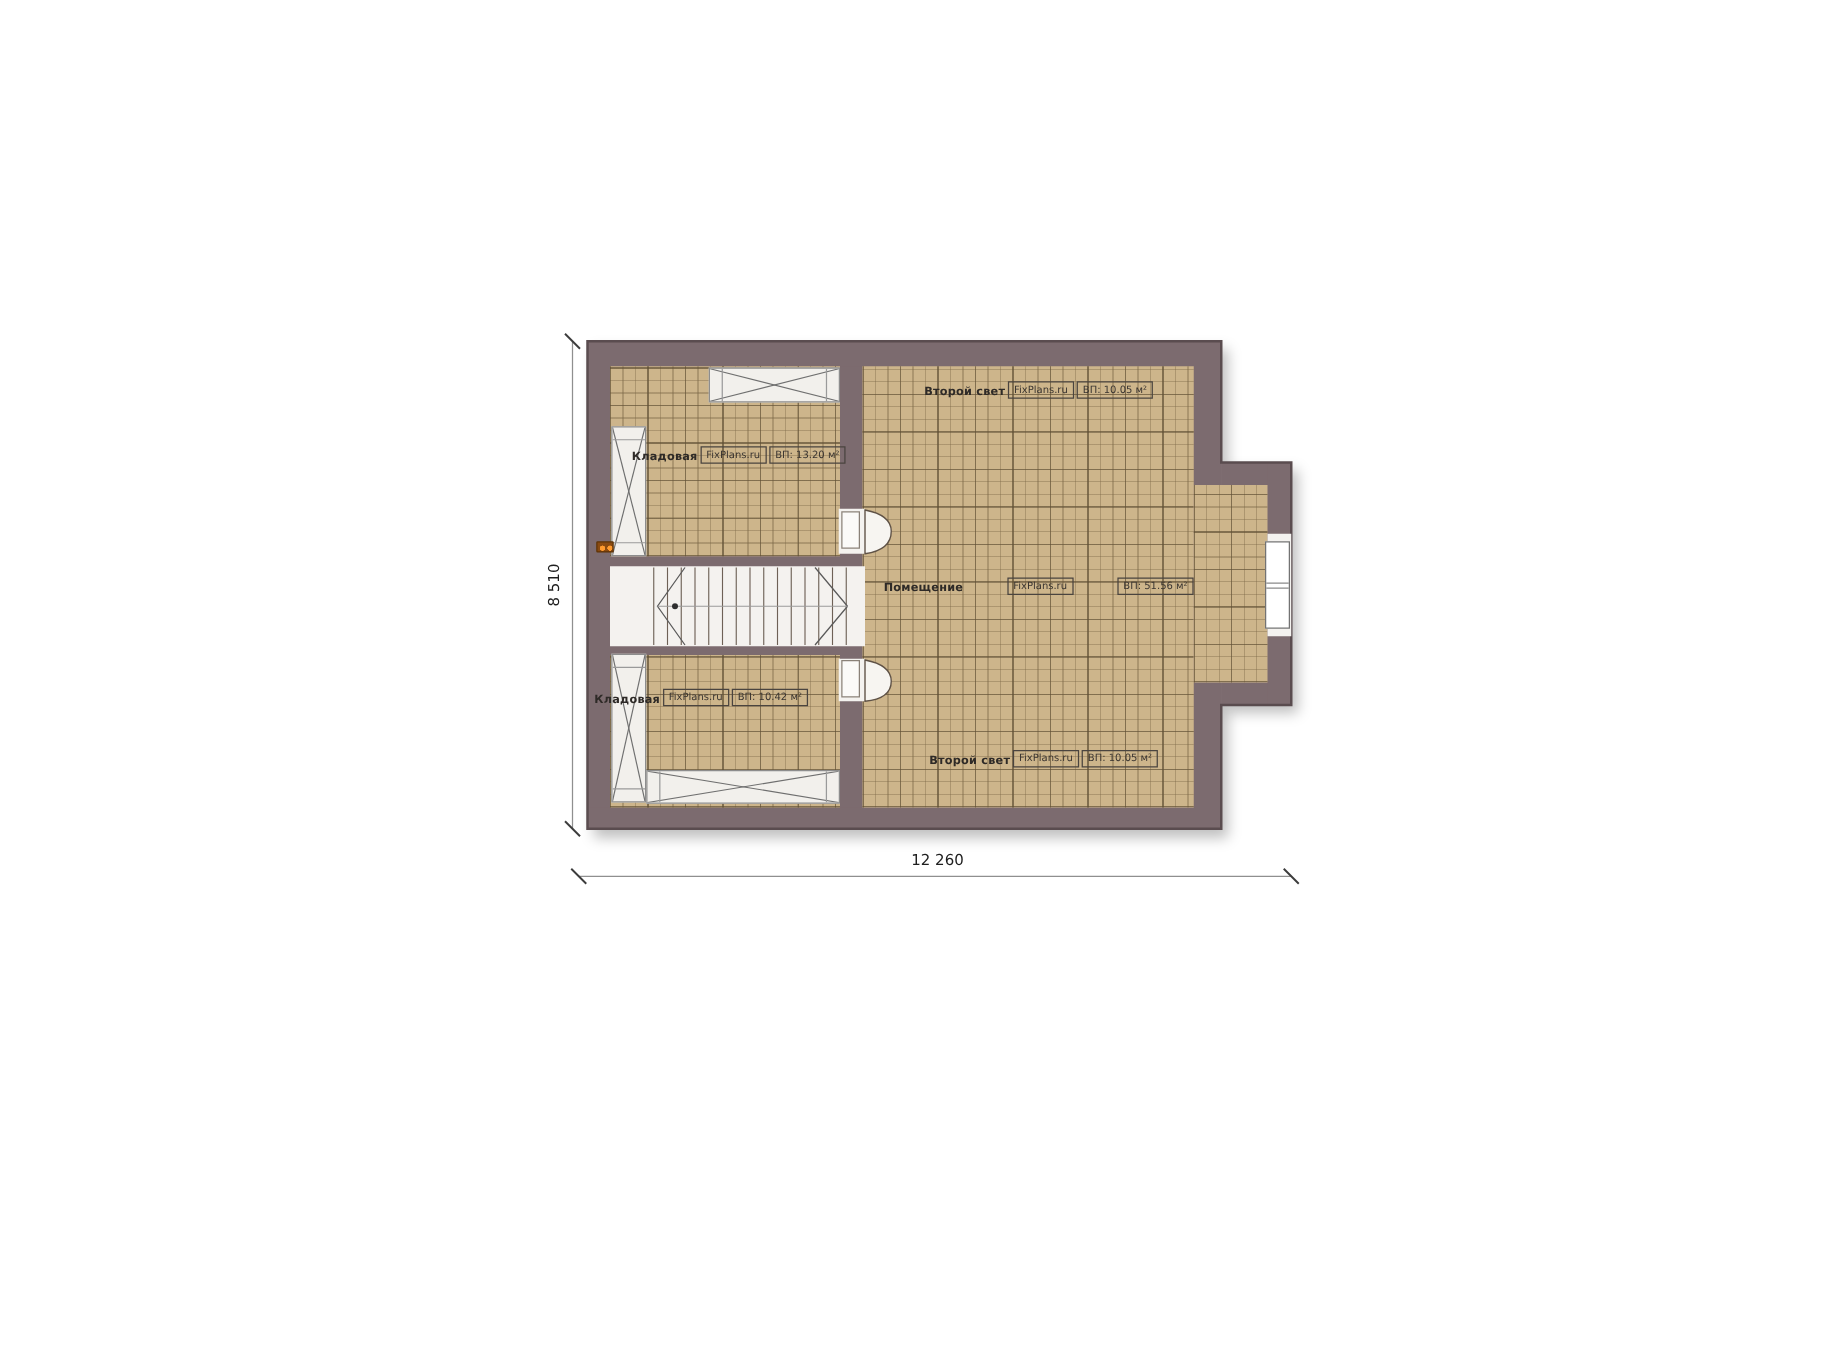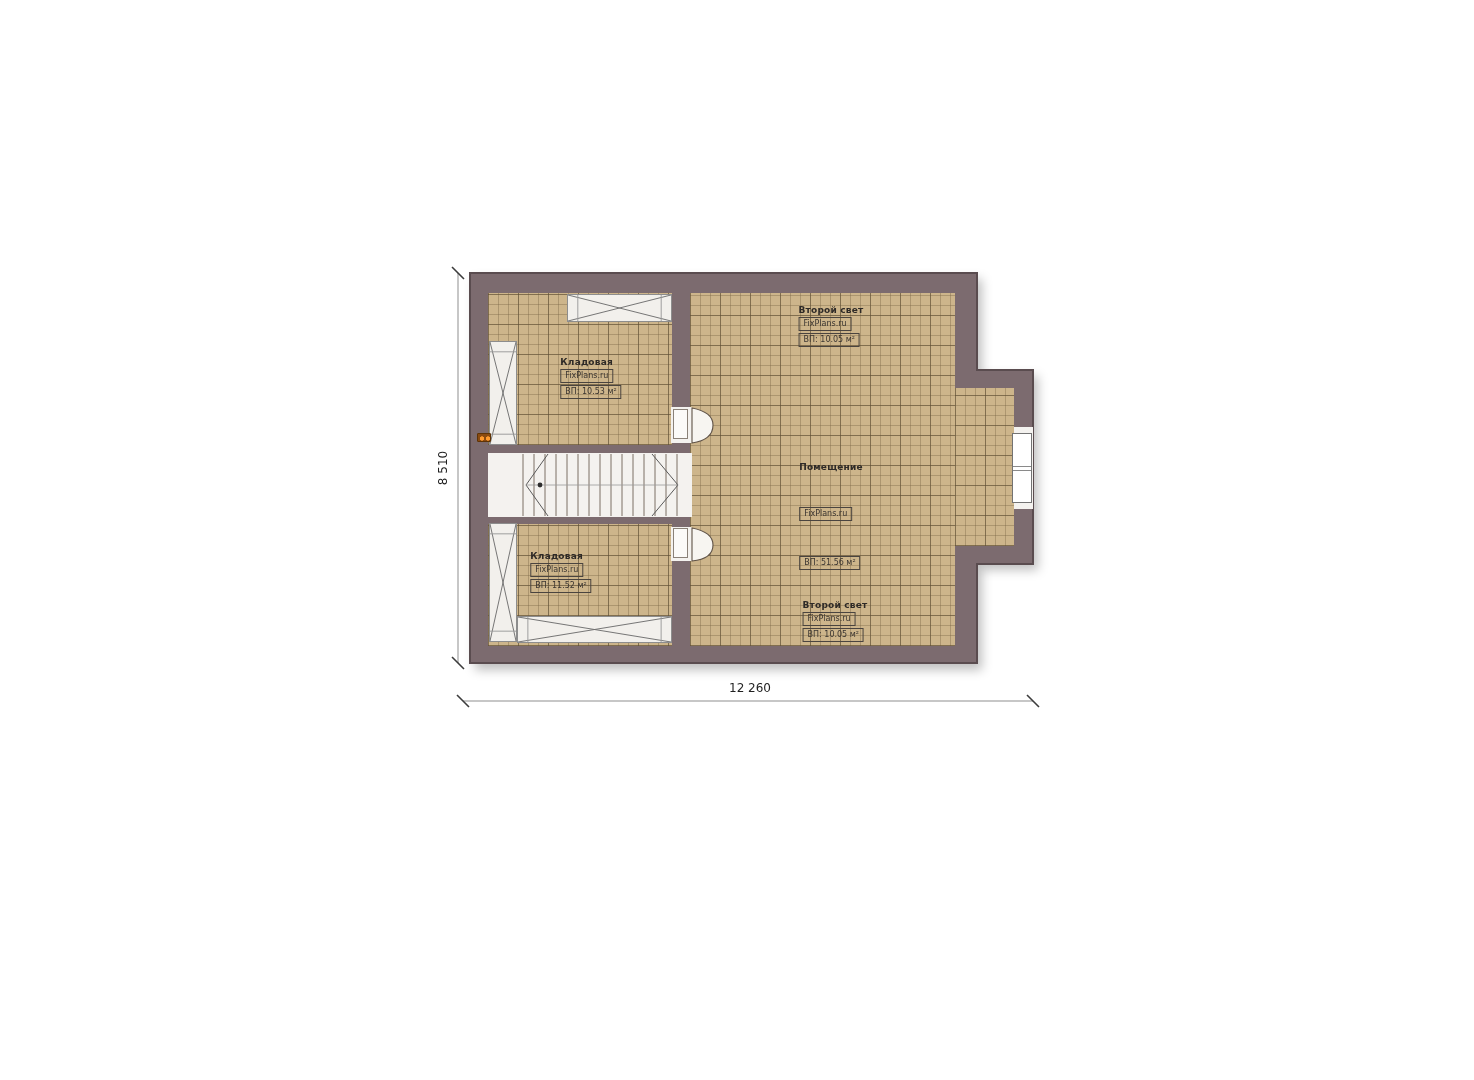--- a/index.html
+++ b/index.html
@@ -30,21 +30,21 @@
   .window-divider{position:absolute;left:0;right:0;height:1px;background:#8a8a8a;}
   .marker{
     background:#8a4a10;
     background-image:radial-gradient(circle 2.5px at 4px 4.5px,#ff9a2e 0 2px,transparent 2.2px),
                      radial-gradient(circle 2.5px at 10px 4.5px,#ff9a2e 0 2px,transparent 2.2px);
     border:1px solid #5f3305;box-sizing:border-box;border-radius:1px;
   }
   
   .room-label{
     position:absolute;transform:translateX(-50%);
-    display:flex;flex-direction:column;align-items:flex-start;gap:2px;
+    display:flex;flex-direction:row;align-items:flex-end;gap:2px;
     z-index:30;white-space:nowrap;
   }
   .room-name{font-size:9px;font-weight:bold;color:#2e2a27;letter-spacing:0.2px;}
   .tag-box{
     border:1px solid #4a443f;padding:0 4px;font-size:8px;line-height:12px;
     color:#3a3531;background:transparent;
   }
   svg.layer{position:absolute;left:0;top:0;width:1474px;height:1080px;pointer-events:none;}
   .dim-text{font-size:12px;fill:#1f1f1f;}
 </style>
@@ -146,39 +146,39 @@
     <path d="M652 454 L678 485 M652 516 L678 485" fill="none" stroke="#5a5a5a" stroke-width="1"></path>
     <line x1="526" y1="485" x2="678" y2="485" stroke="#9a9a9a" stroke-width="0.8"></line>
     <circle cx="540" cy="485" r="2.4" fill="#2e2e2e"></circle>
     <path d="M692 408 Q713 412 713 425 Q713 440 692 443 Z" fill="#f7f5f1" stroke="#5f5246" stroke-width="1.1"></path>
     <path d="M692 528 Q713 532 713 545 Q713 559 692 561 Z" fill="#f7f5f1" stroke="#5f5246" stroke-width="1.1"></path>
   </svg>
 
   <div class="room-label" style="left:591px;top:357px;">
     <div class="room-name">Кладовая</div>
     <div class="tag-box">FixPlans.ru</div>
-    <div class="tag-box">ВП: 10.53 м²</div>
+    <div class="tag-box">ВП: 13.20 м²</div>
   </div>
 
   <div class="room-label" style="left:831px;top:305px;">
     <div class="room-name">Второй свет</div>
     <div class="tag-box">FixPlans.ru</div>
     <div class="tag-box">ВП: 10.05 м²</div>
   </div>
 
   <div class="room-label" style="left:831px;top:462px;gap:35px;">
     <div class="room-name">Помещение</div>
     <div class="tag-box">FixPlans.ru</div>
     <div class="tag-box">ВП: 51.56 м²</div>
   </div>
 
   <div class="room-label" style="left:561px;top:551px;">
     <div class="room-name">Кладовая</div>
     <div class="tag-box">FixPlans.ru</div>
-    <div class="tag-box">ВП: 11.52 м²</div>
+    <div class="tag-box">ВП: 10.42 м²</div>
   </div>
 
   <div class="room-label" style="left:835px;top:600px;">
     <div class="room-name">Второй свет</div>
     <div class="tag-box">FixPlans.ru</div>
     <div class="tag-box">ВП: 10.05 м²</div>
   </div>
 
 </div>
 

